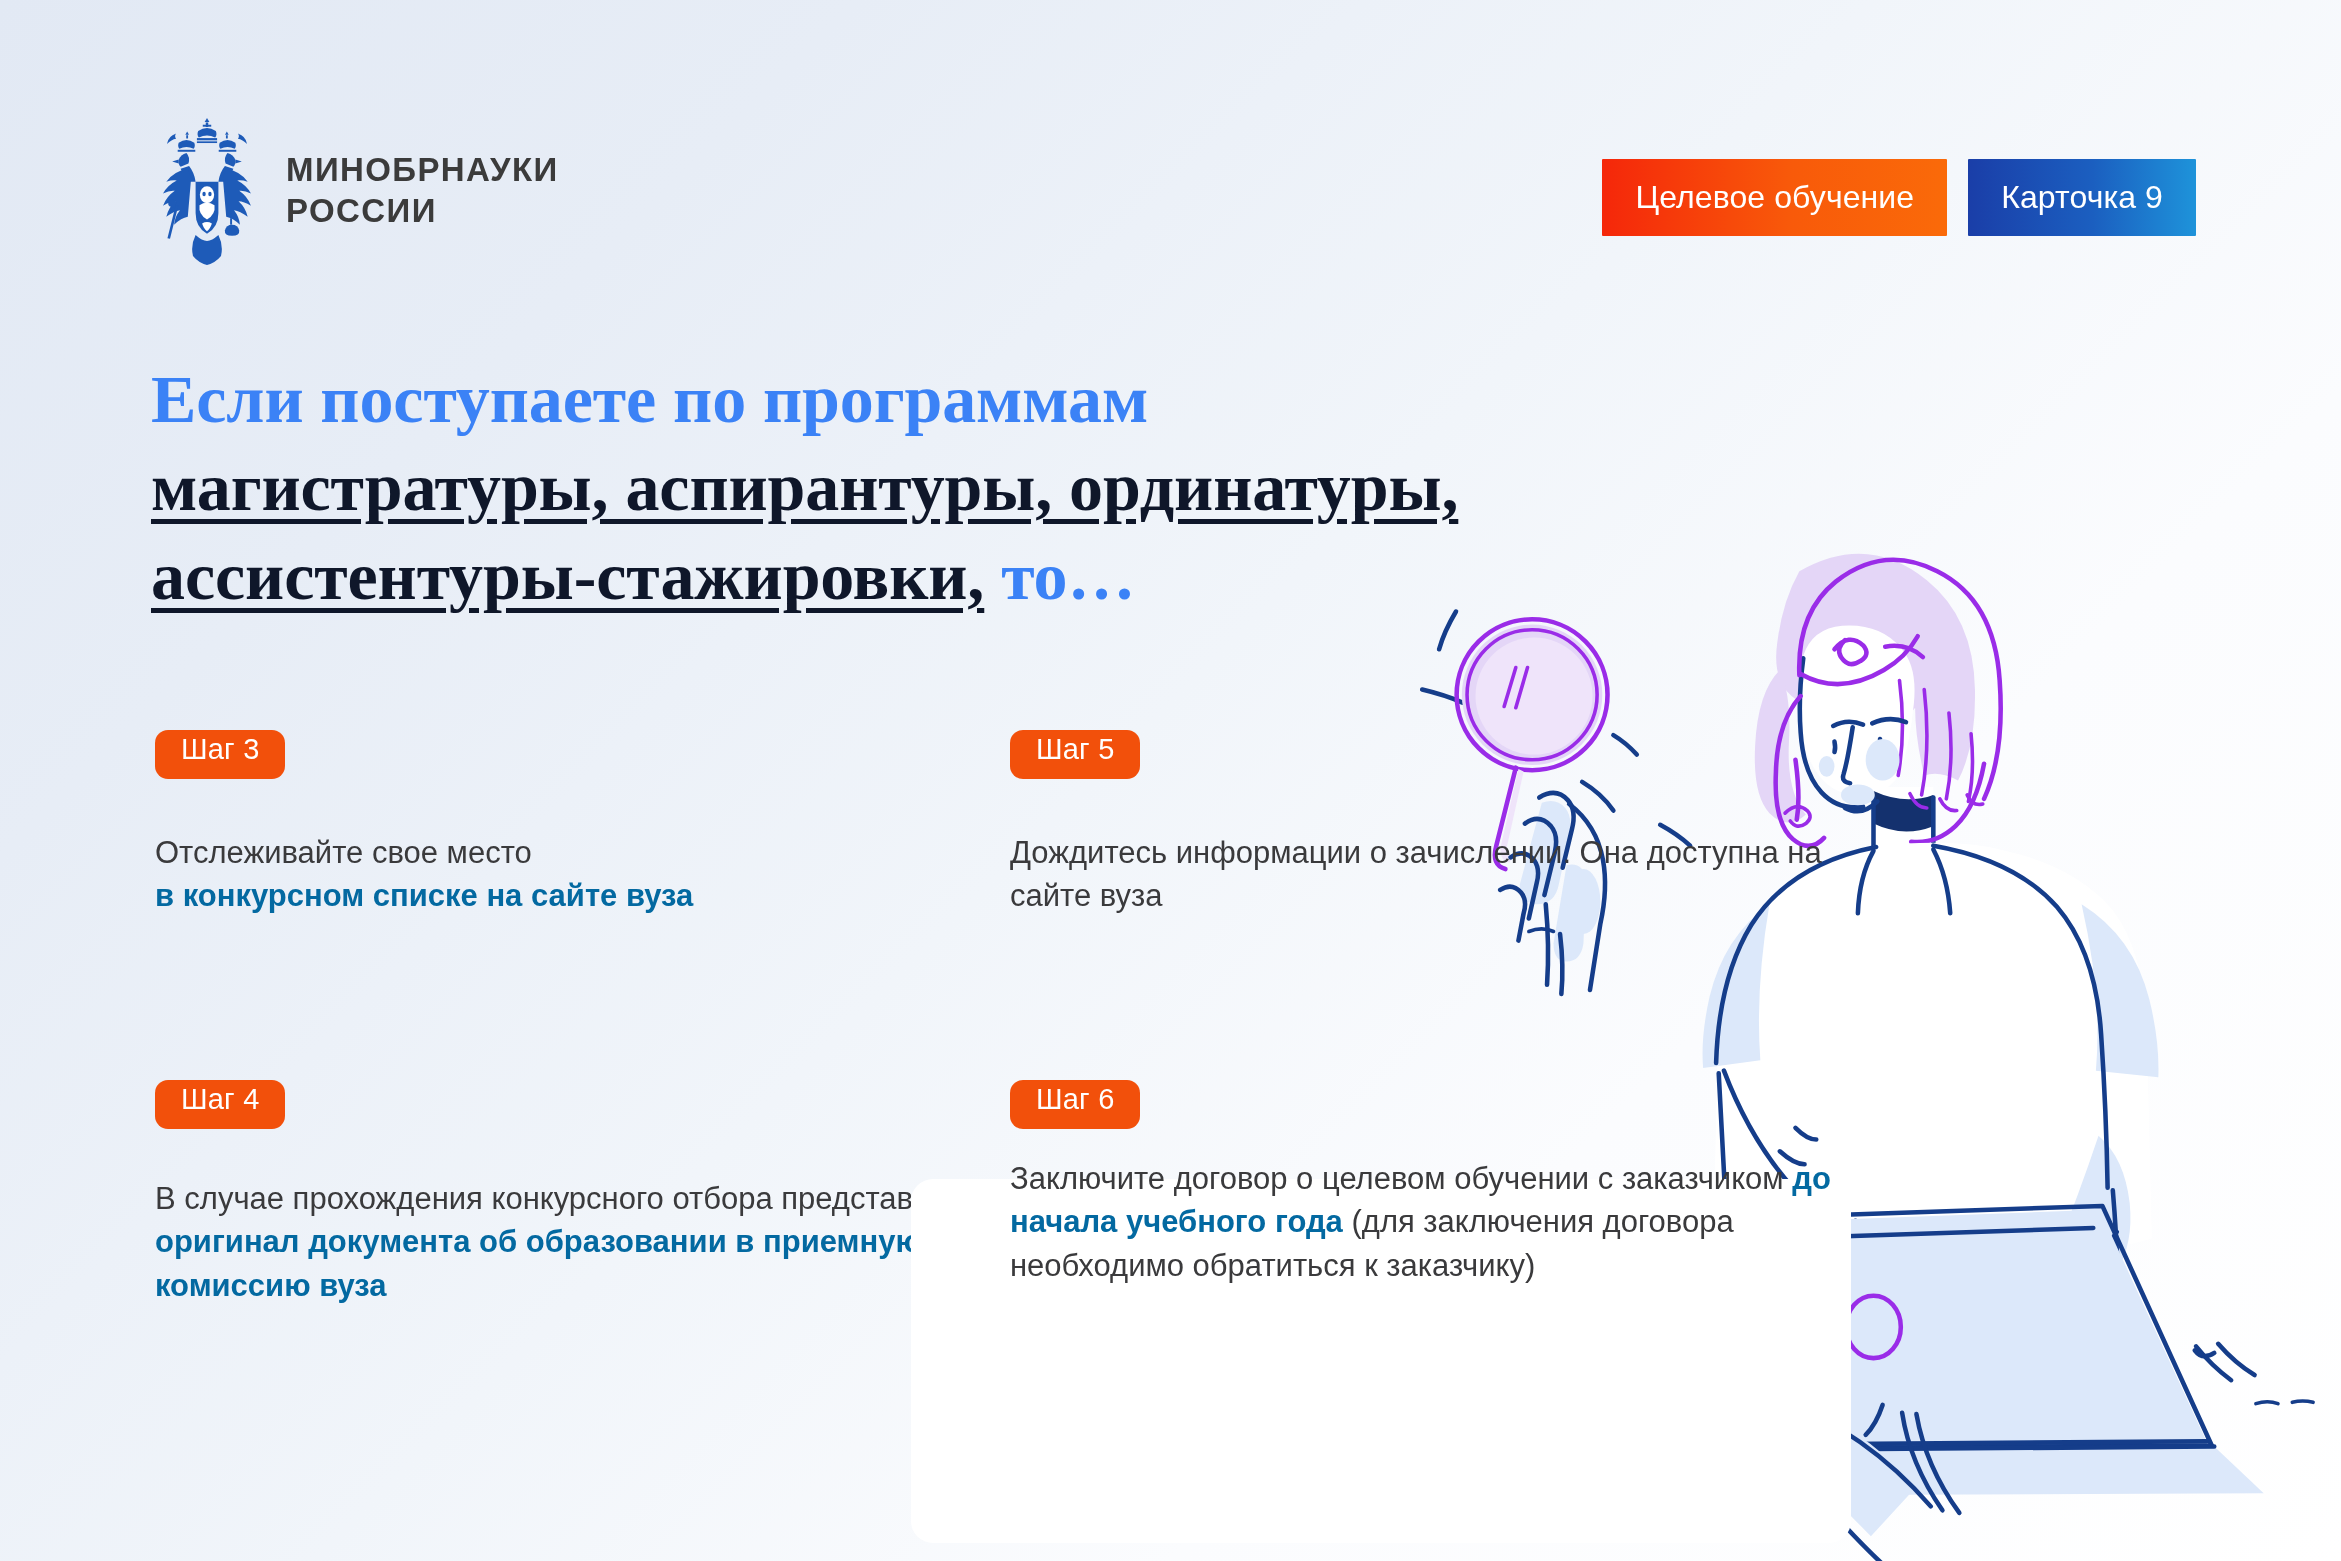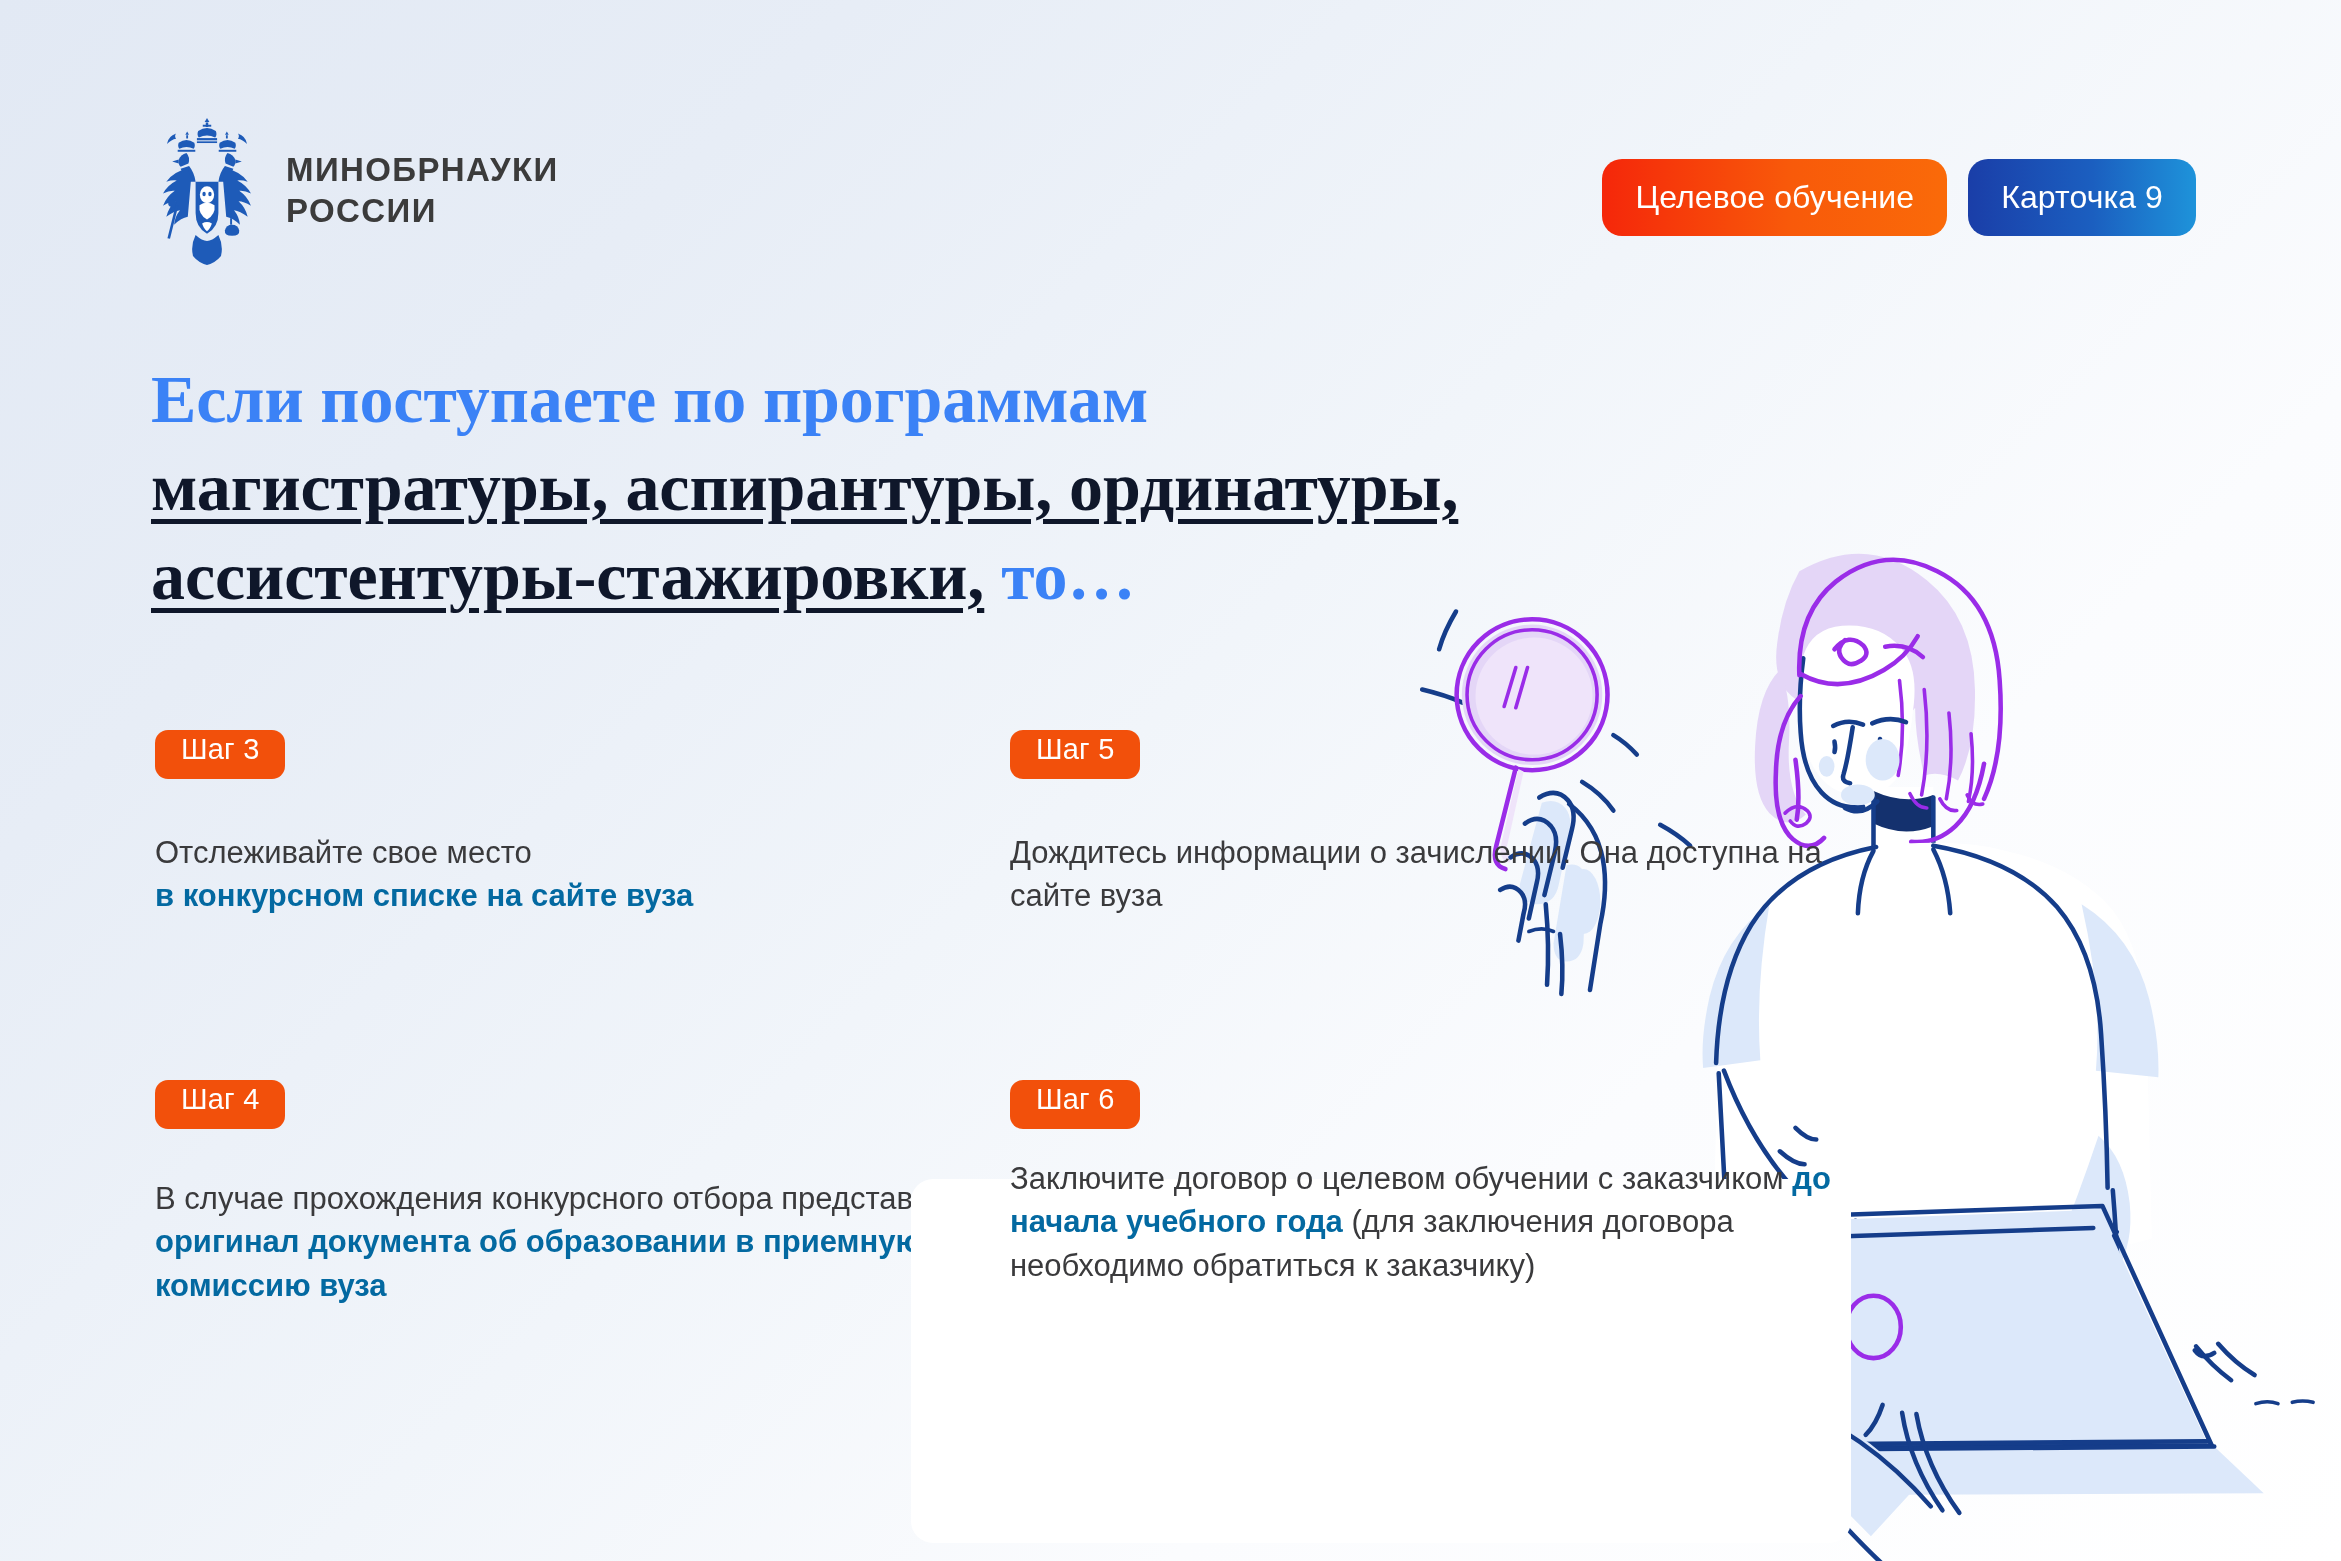--- a/index.html
+++ b/index.html
@@ -17,21 +17,21 @@
 
   #logo-block{ position:absolute; left:150px; top:114px; display:flex; align-items:center; gap:22px; }
   #emblem{ width:114px; height:153px; display:block; }
   #logo-text{
     font-weight:700; font-size:33px; line-height:1.22; letter-spacing:1.4px;
     color:#3B3B3B;
   }
 
   #badges{ position:absolute; right:146px; top:159px; display:flex; gap:21px; align-items:center; }
   .badge{
-    height:77px; border-radius:20px; display:flex; align-items:center; justify-content:center;
+    height:77px; border-radius:1px; display:flex; align-items:center; justify-content:center;
     color:#FFFFFF; font-size:32px; font-weight:400; letter-spacing:0.1px;
     padding:0 33px; white-space:nowrap;
   }
   #badge-program{ background:linear-gradient(90deg,#F5270A 0%,#F85A0A 55%,#FA6A09 100%); }
   #badge-card   { background:linear-gradient(90deg,#1A3EA8 0%,#1B5FC0 55%,#1E93DA 100%); }
 
   
   #headline{
     position:absolute; left:151px; top:355px; width:1496px;
     font-family:"Liberation Serif", serif;

